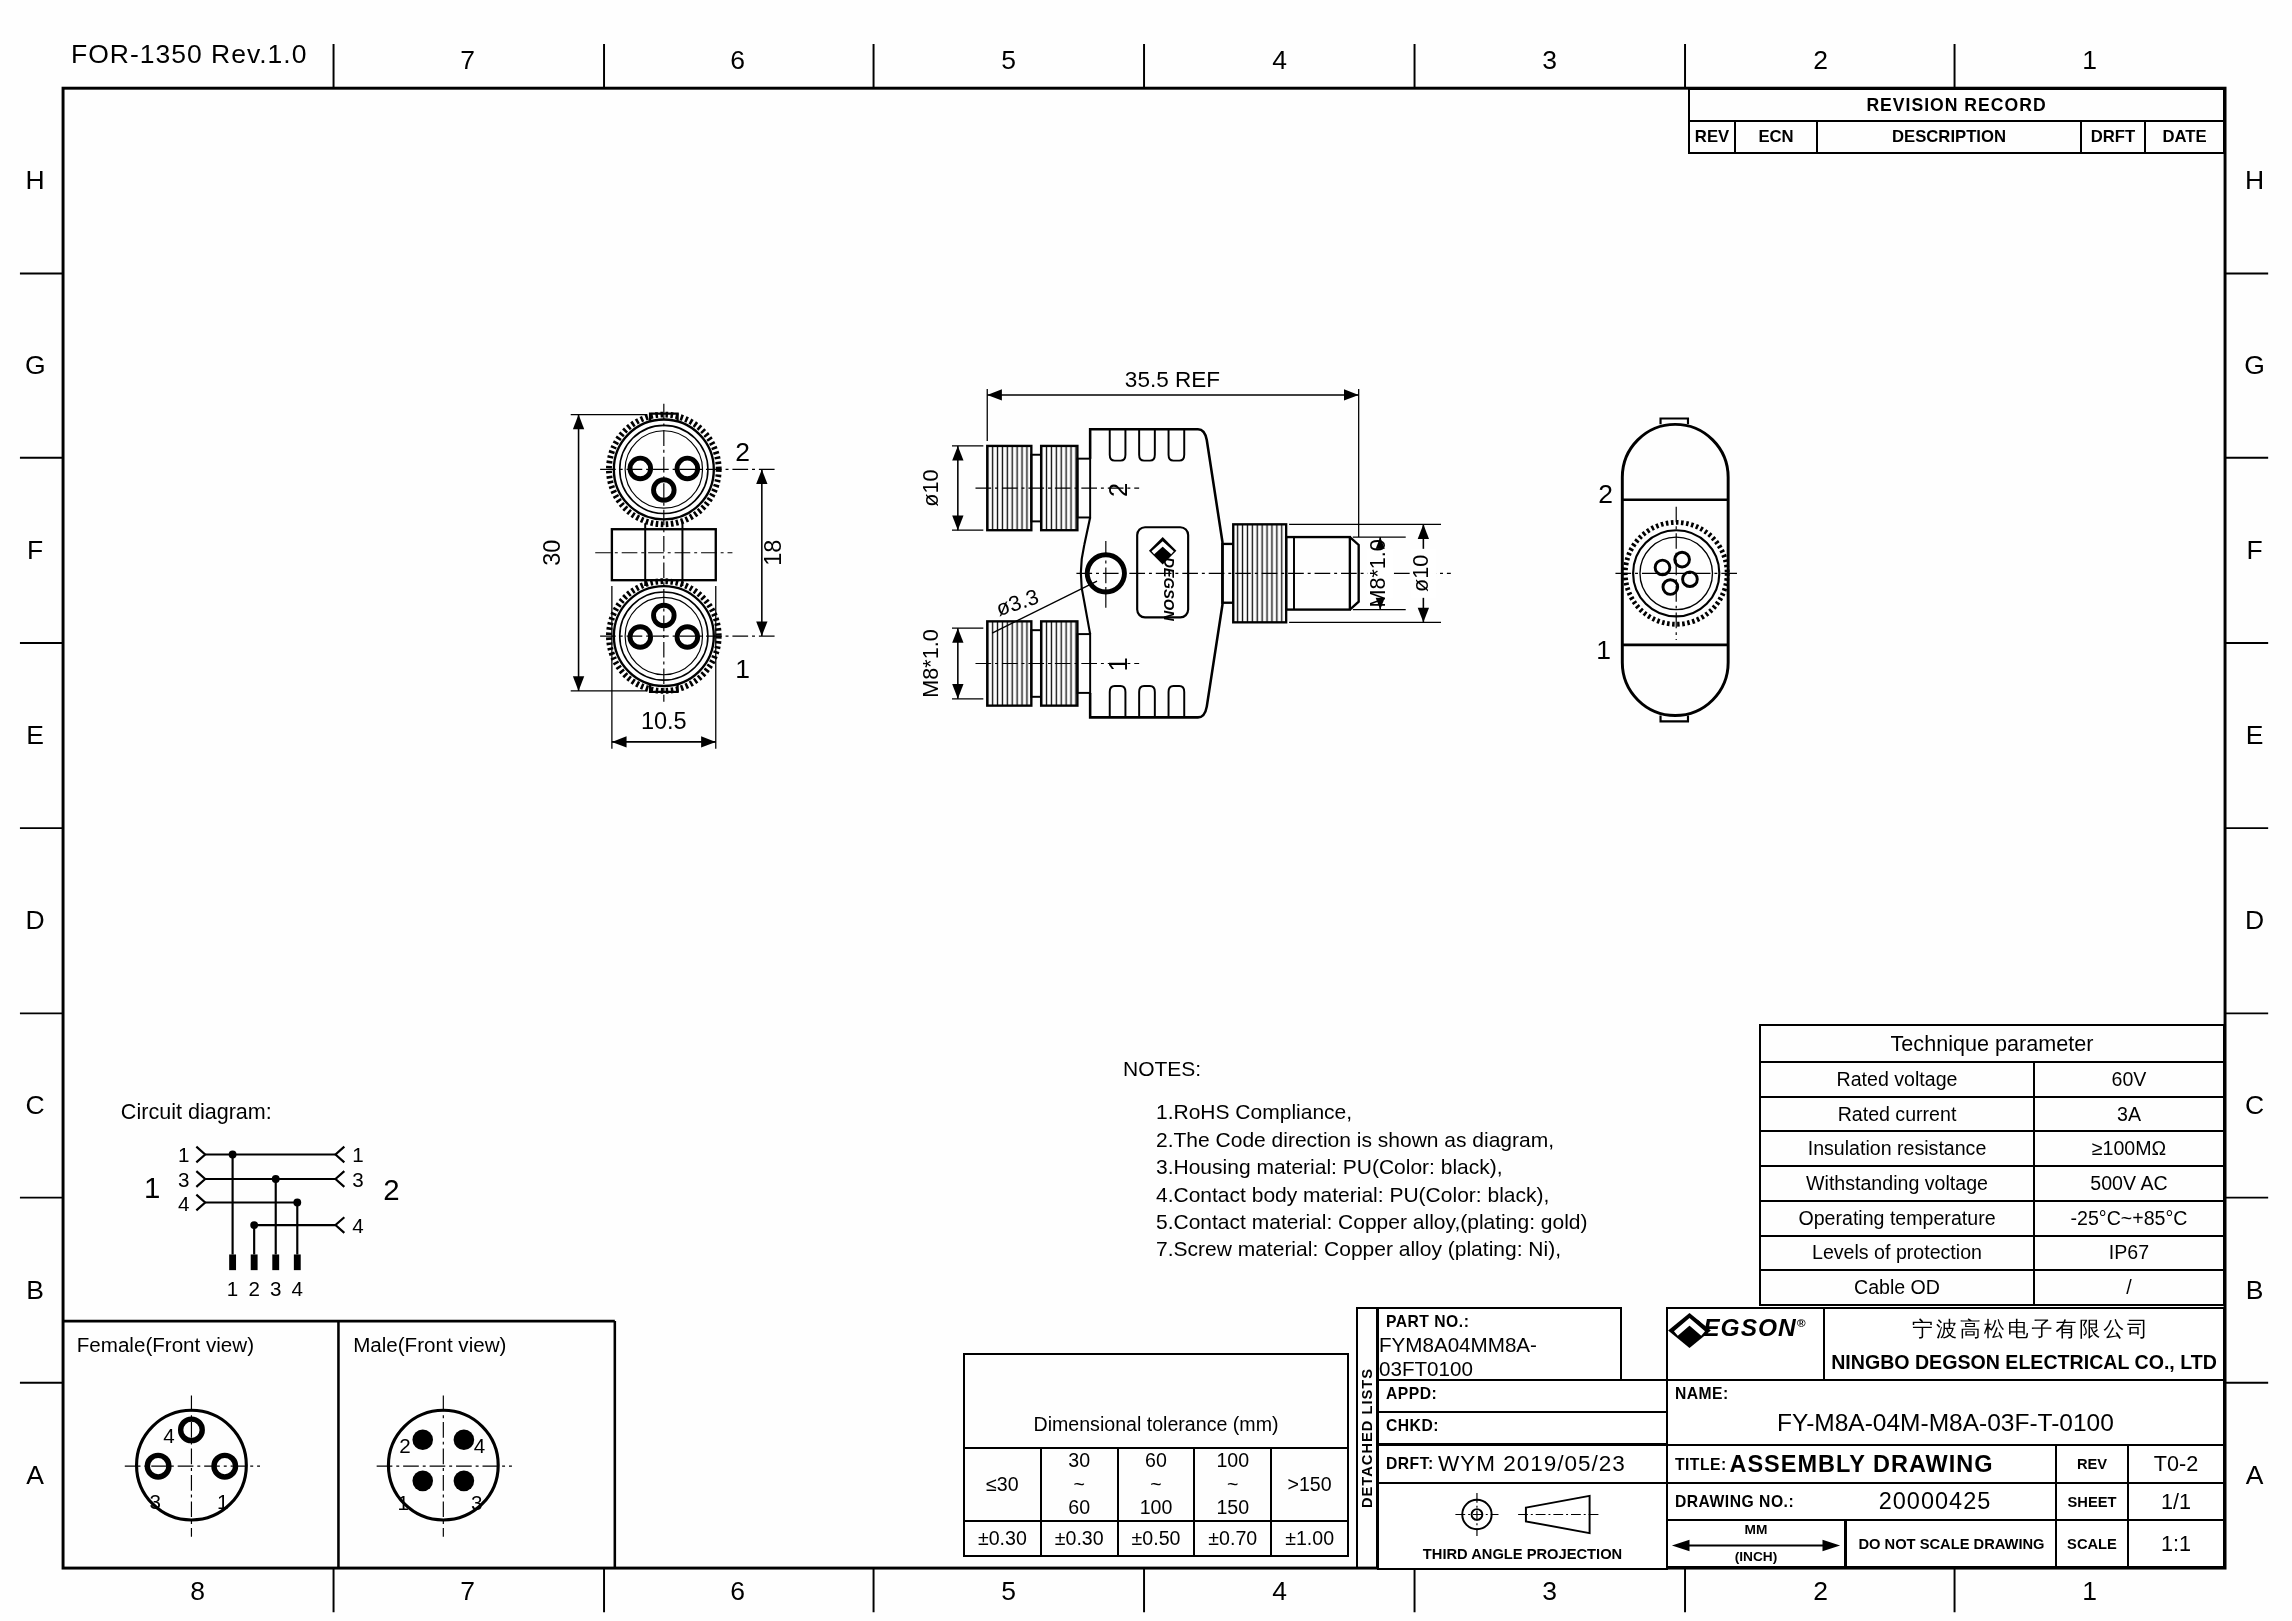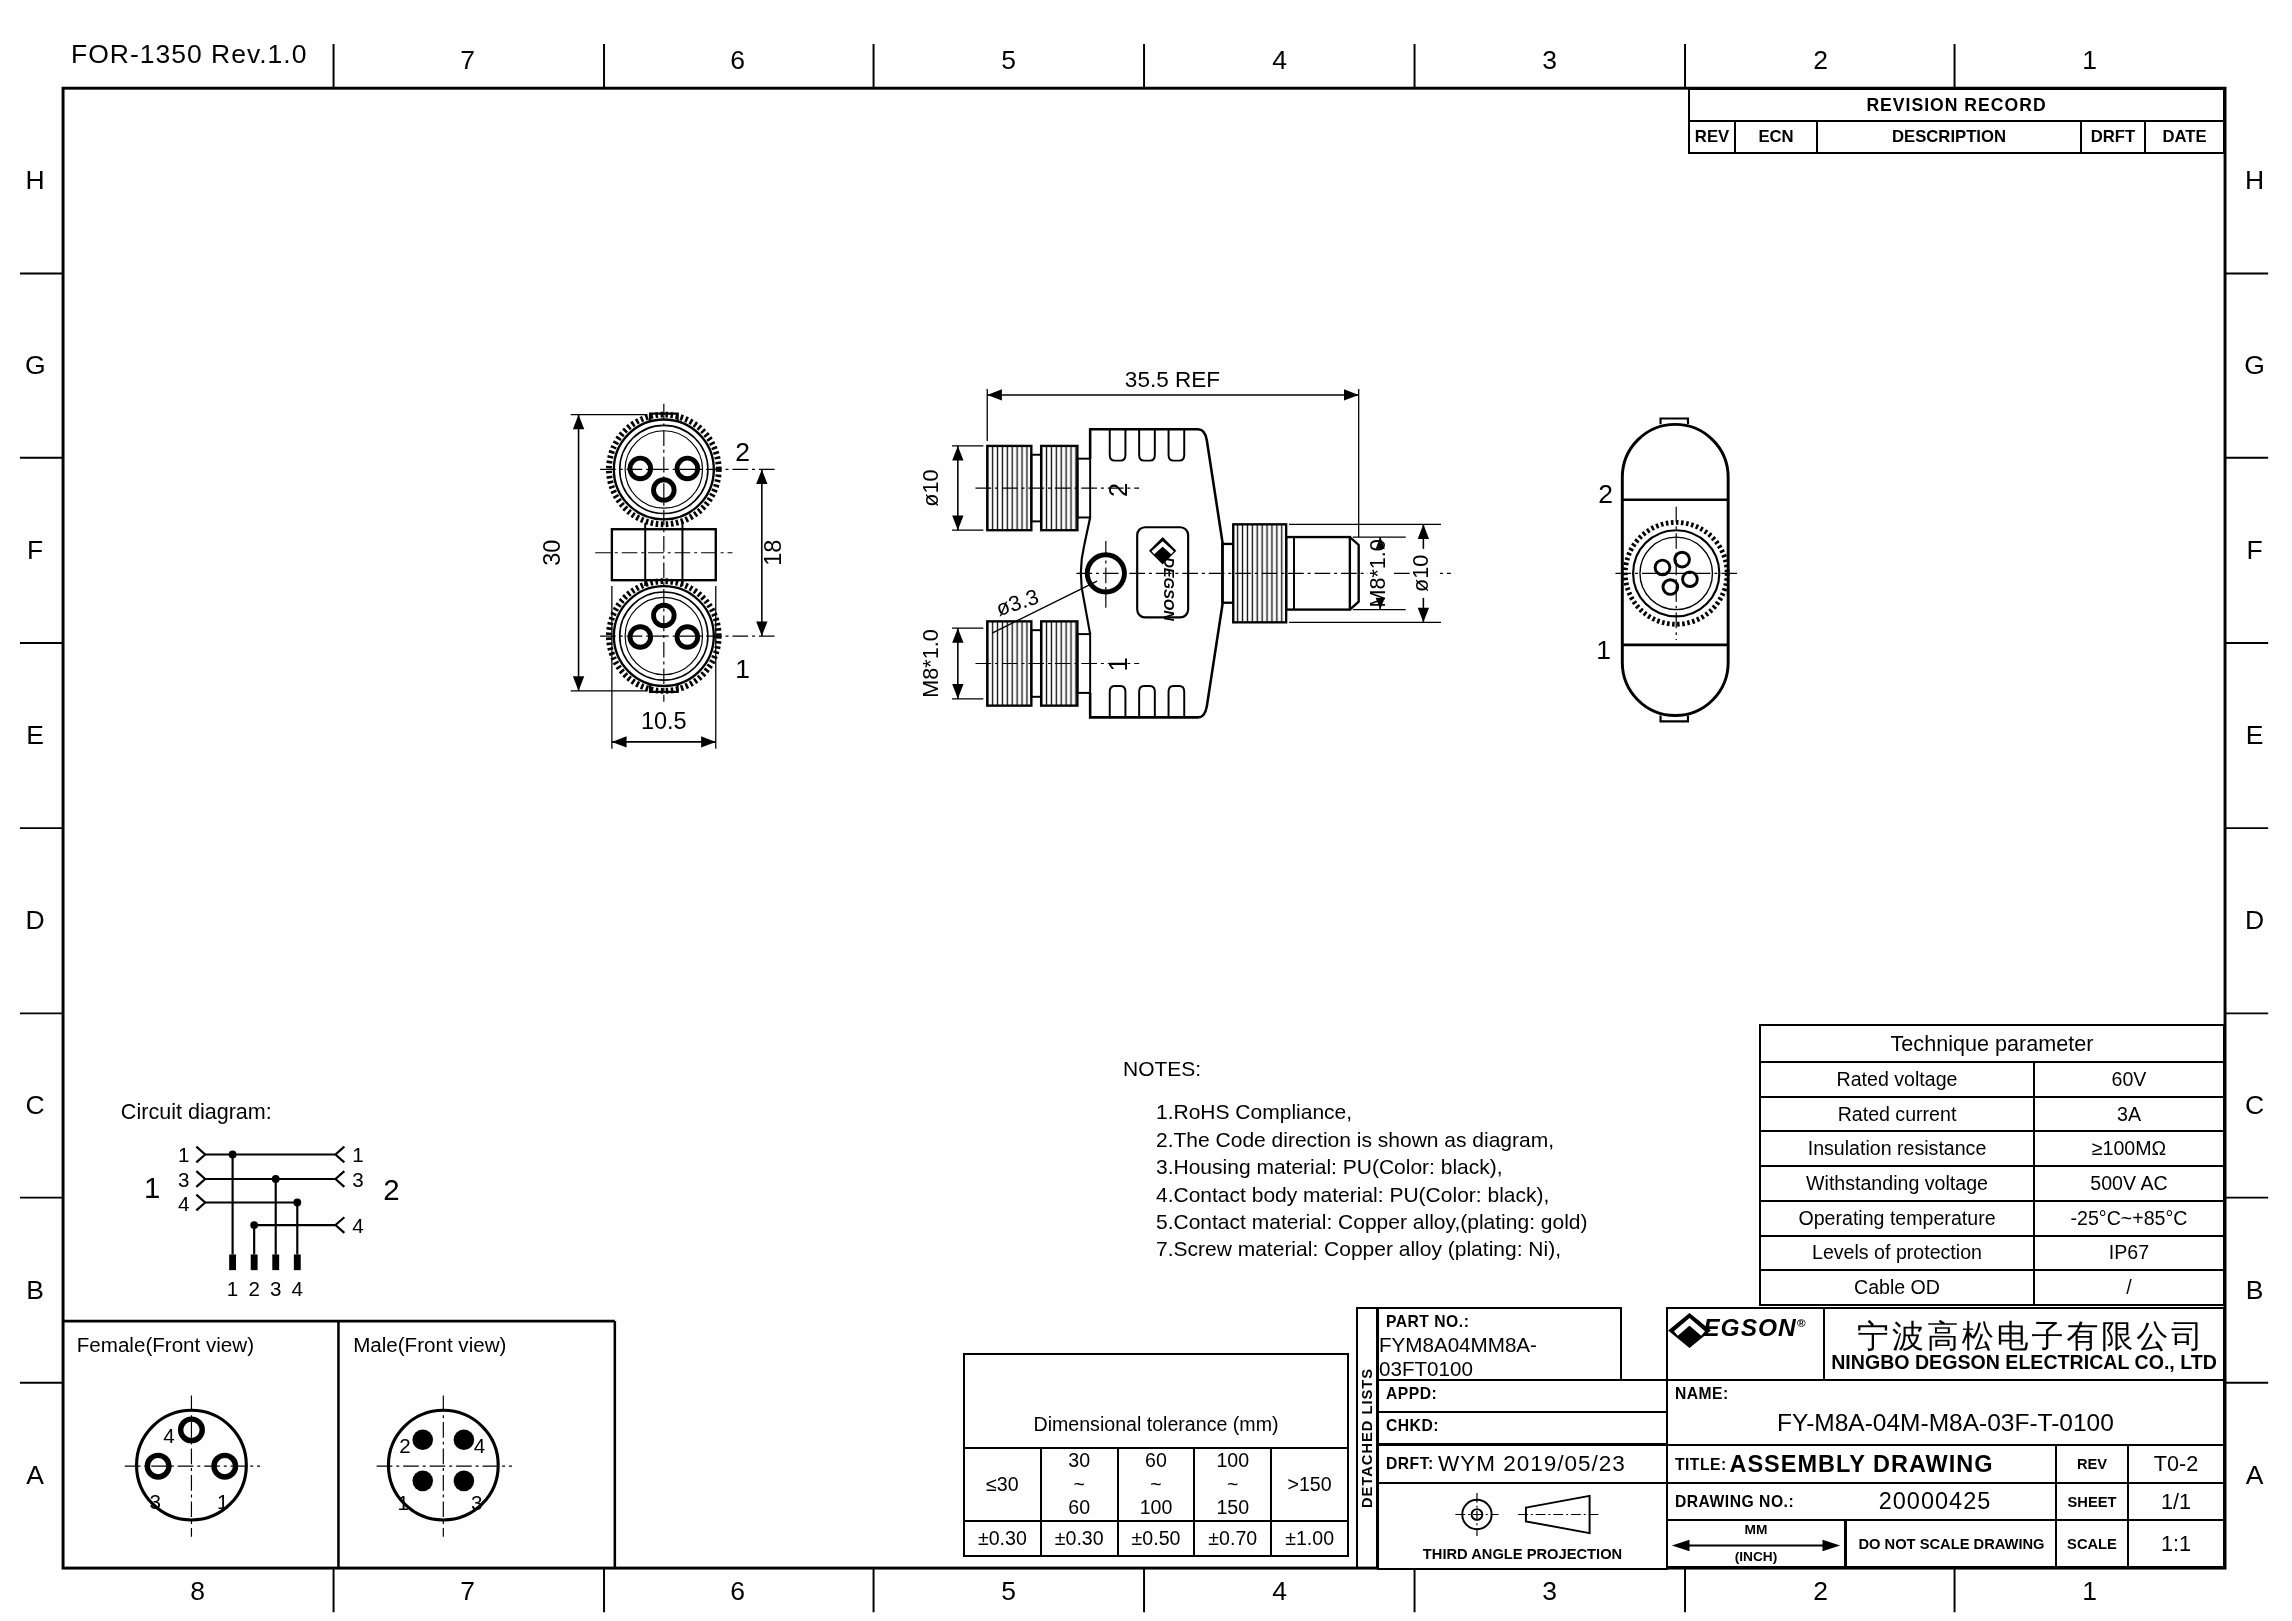--- a/index.html
+++ b/index.html
@@ -47,21 +47,21 @@
   
   .cell{position:absolute;box-sizing:border-box;border:2px solid #000;background:#fff;}
   .lab{position:absolute;left:6.9px;top:3.9px;font-size:15.7px;font-weight:bold;letter-spacing:0.5px;}
   .cen{position:absolute;left:0;right:0;display:flex;align-items:center;justify-content:center;}
   .proj-text{position:absolute;left:0;right:0;bottom:5.9px;text-align:center;font-size:14.7px;font-weight:bold;}
   .units-mm{position:absolute;top:1px;left:0;right:0;text-align:center;font-size:13.7px;font-weight:bold;}
   .units-inch{position:absolute;bottom:2px;left:0;right:0;text-align:center;font-size:13.7px;font-weight:bold;}
   .logo-wrap{position:absolute;left:0;right:0;top:3.9px;display:flex;flex-direction:column;align-items:center;}
   .logo-txt{font-size:24.5px;font-weight:bold;font-style:italic;letter-spacing:1px;margin-top:1px;}
   .logo-txt sup{font-size:11.8px;}
-  .co-cn{position:absolute;top:5.9px;left:0;right:13px;text-align:center;font-size:32px;letter-spacing:2.9px;padding-left:28px;}
+  .co-cn{position:absolute;top:5.9px;left:0;right:13px;text-align:center;font-size:21px;letter-spacing:2.9px;padding-left:28px;}
   .co-en{position:absolute;bottom:4.9px;left:0;right:0;text-align:center;font-size:19.6px;font-weight:bold;}
 </style>
 </head>
 <body>
 
 <div id="sheet">
 
   <svg width="2293" height="1621" viewBox="0 0 2339 1654">
     <defs>
       <marker id="ah" viewBox="0 0 10 8" refX="9.4" refY="4" markerWidth="11" markerHeight="8.5" orient="auto-start-reverse">

